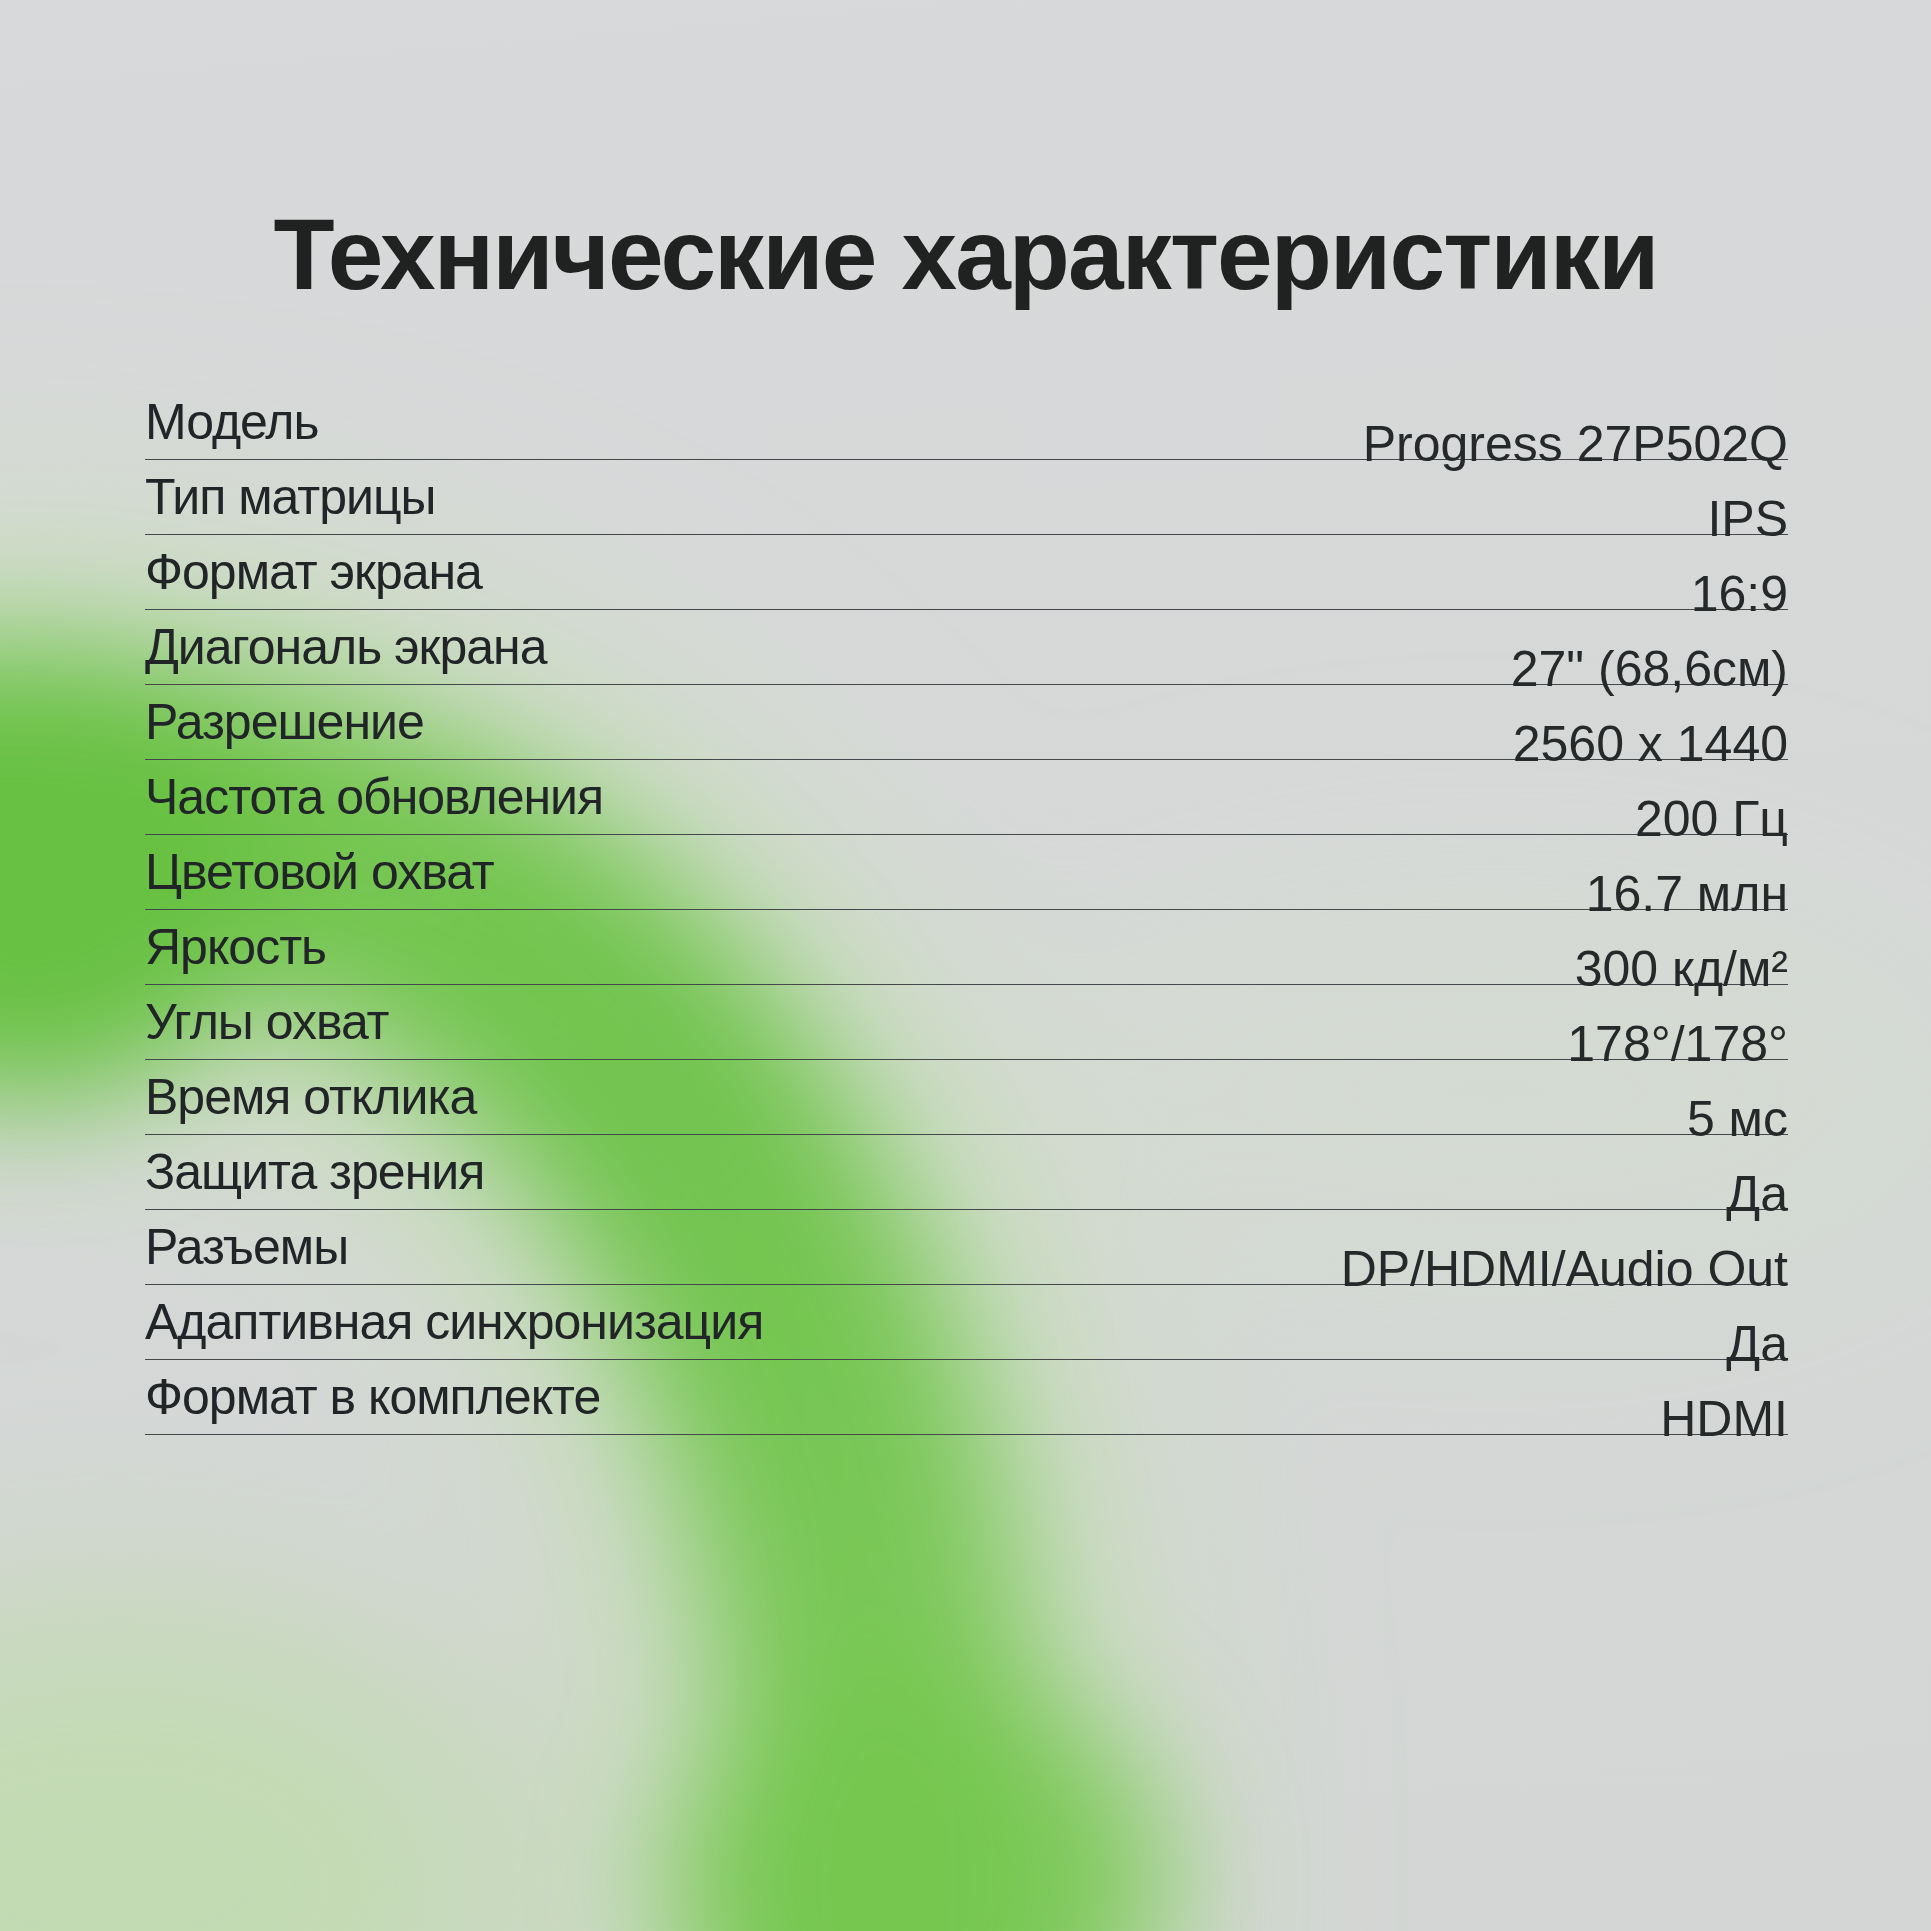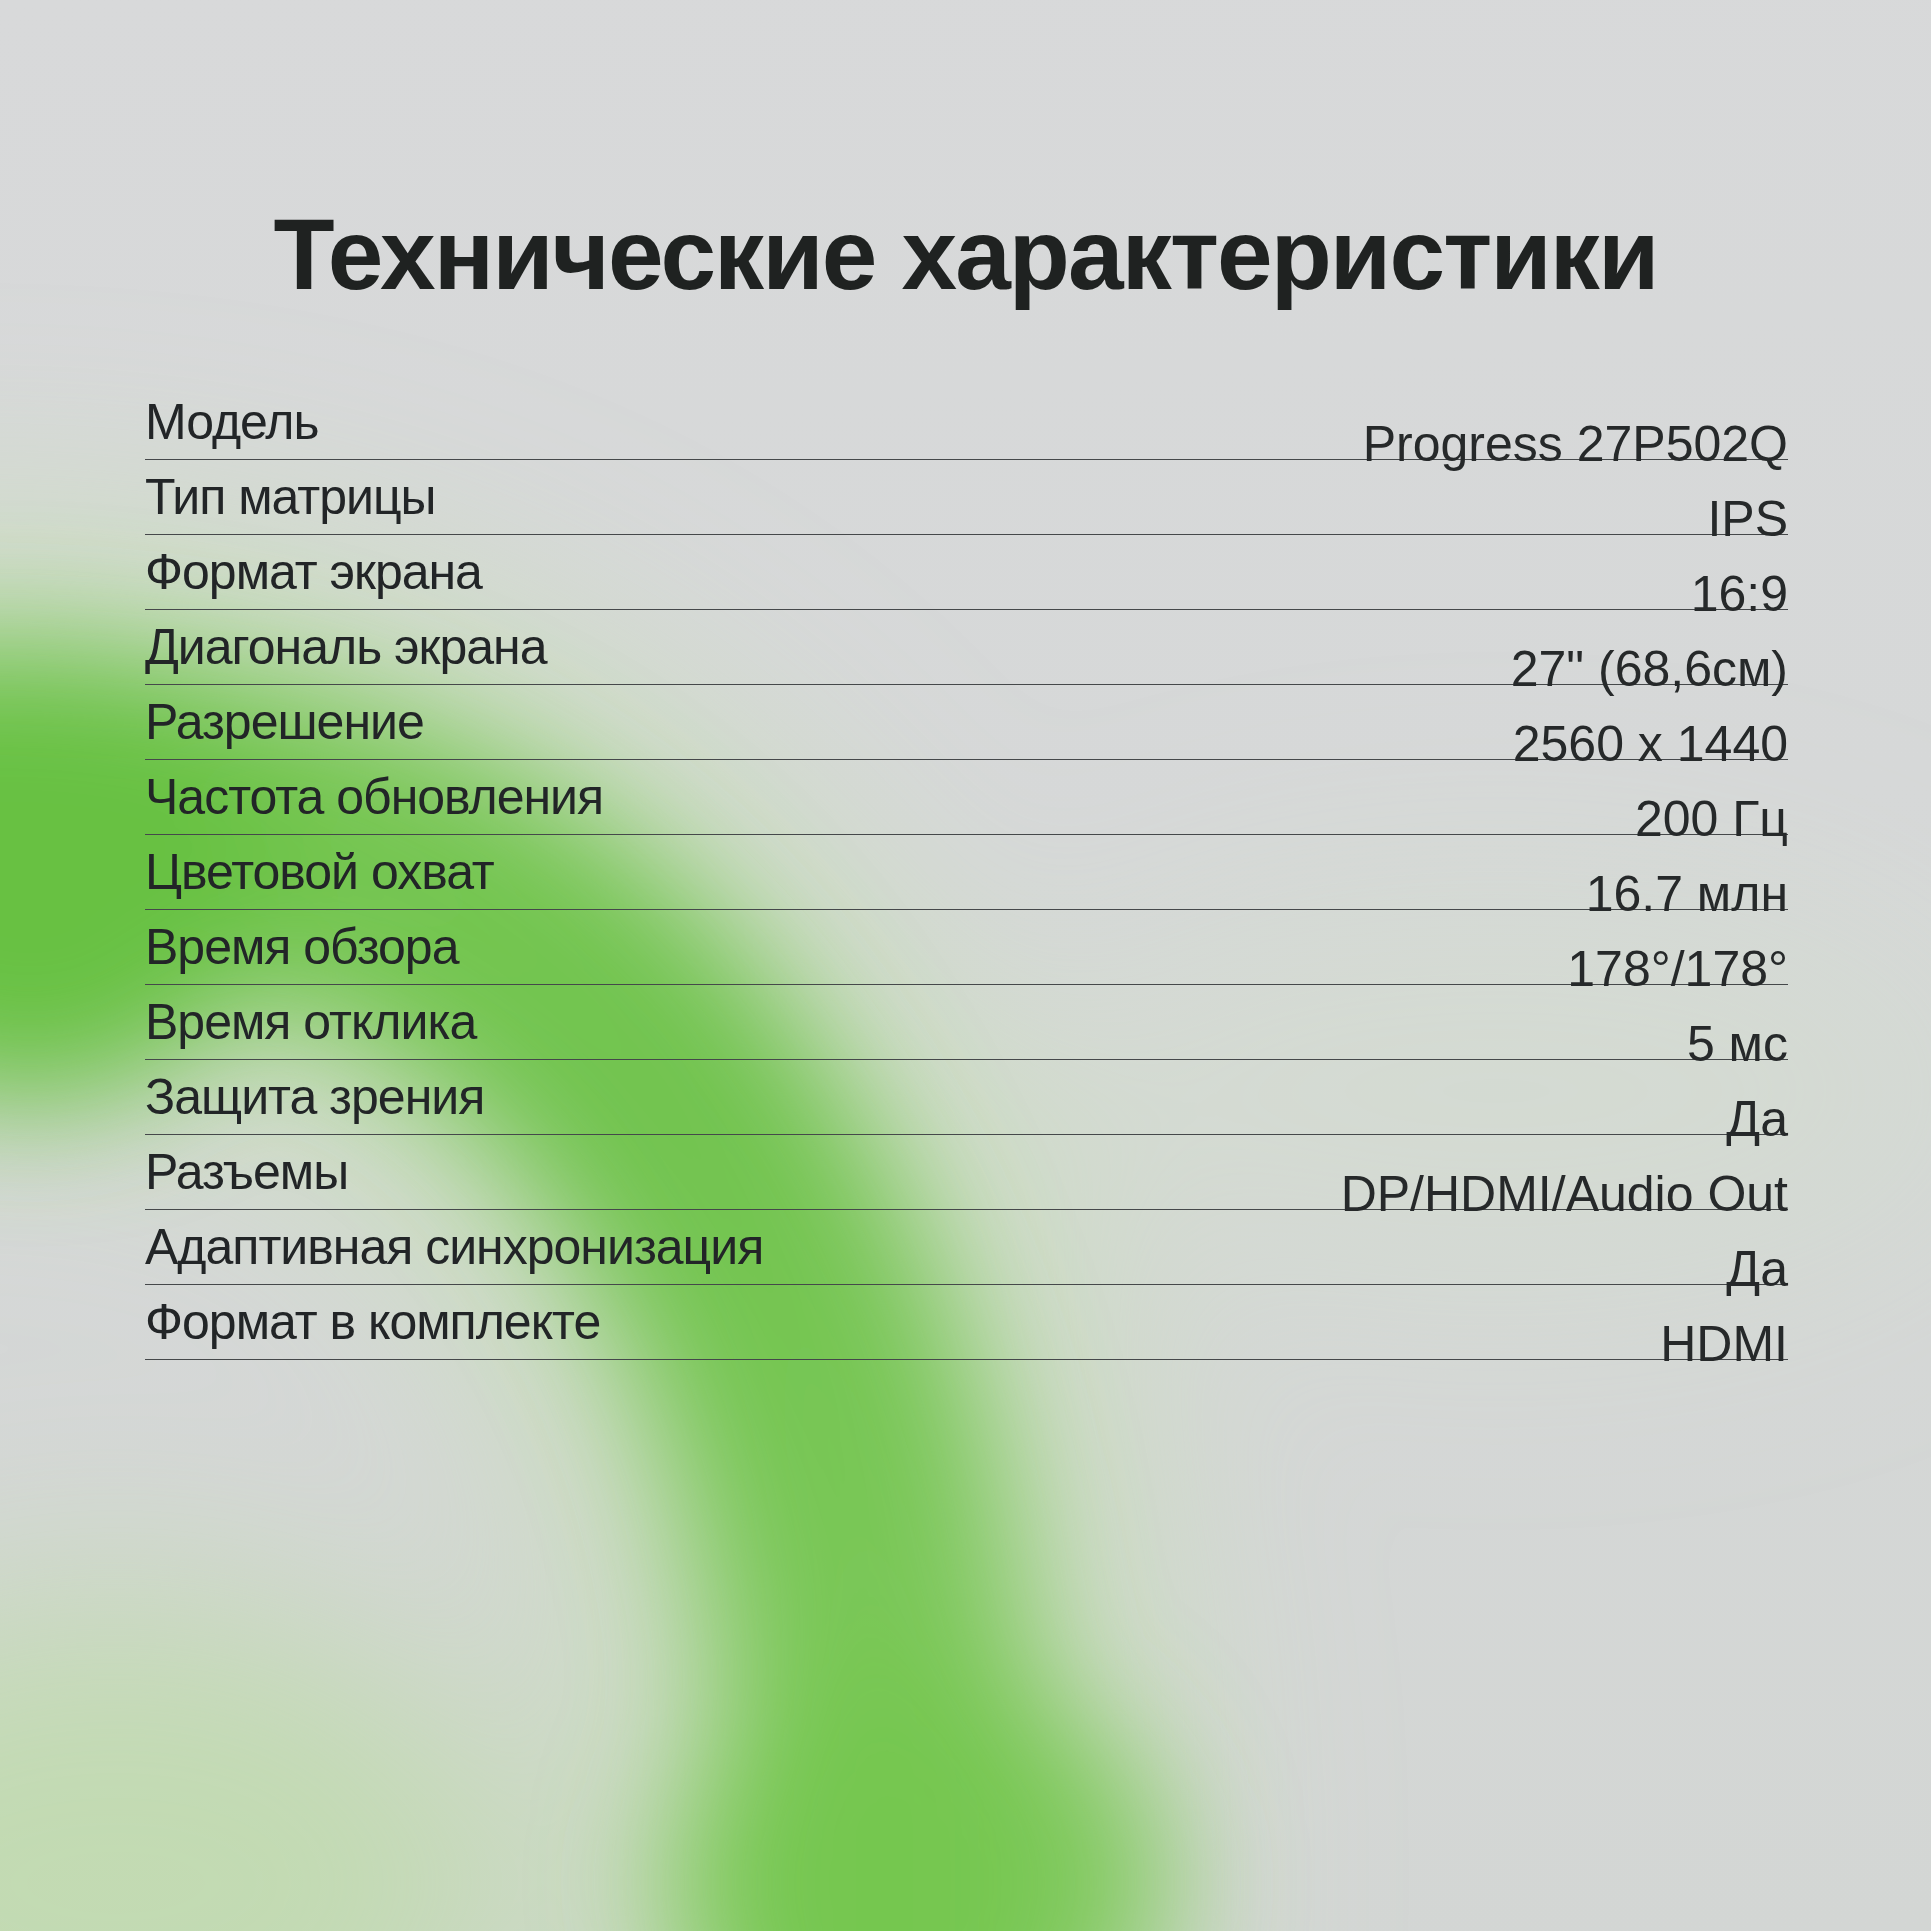--- a/index.html
+++ b/index.html
@@ -128,24 +128,28 @@
         <div class="spec-row">
           <span class="spec-label">Частота обновления</span>
           <span class="spec-value">200 Гц</span>
         </div>
 
         <div class="spec-row">
           <span class="spec-label">Цветовой охват</span>
           <span class="spec-value">16.7 млн</span>
         </div>
 
+        <div class="spec-row">
+          <span class="spec-label">Яркость</span>
+          <span class="spec-value">300 кд/м²</span>
+        </div>
 
 
         <div class="spec-row">
-          <span class="spec-label">Время обзора</span>
+          <span class="spec-label">Углы охват</span>
           <span class="spec-value">178°/178°</span>
         </div>
 
         <div class="spec-row">
           <span class="spec-label">Время отклика</span>
           <span class="spec-value">5 мс</span>
         </div>
 
         <div class="spec-row">
           <span class="spec-label">Защита зрения</span>

